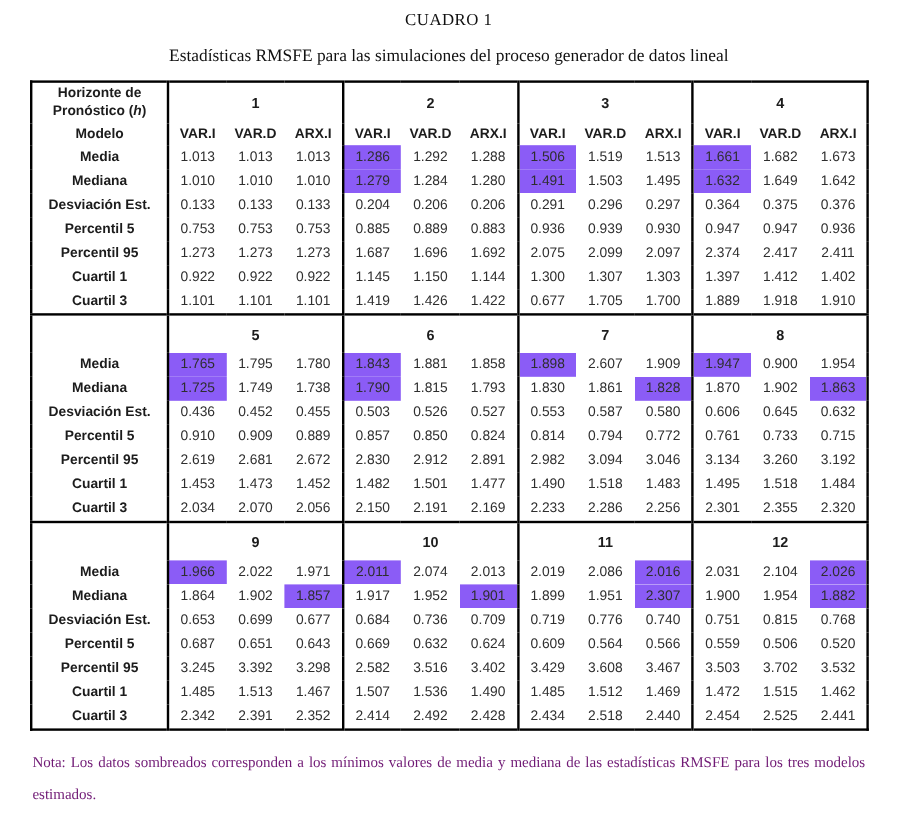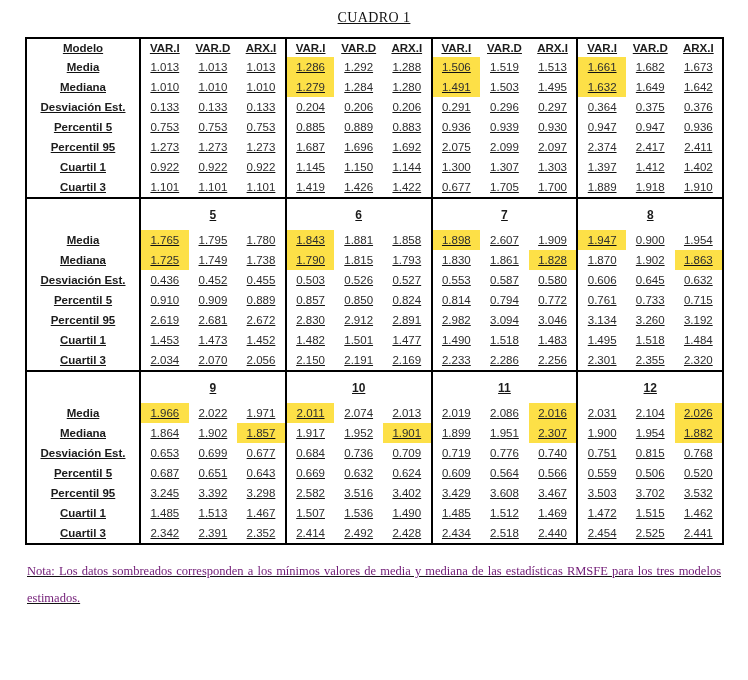--- a/index.html
+++ b/index.html
@@ -5,21 +5,21 @@
   html, body {
     margin: 0;
     padding: 0;
     width: 748px;
     height: 680px;
     background: #ffffff;
     font-family: "Liberation Serif", serif;
     color: #111;
     overflow: hidden;
   }
-  .page { width: 748px; height: 680px; text-decoration: underline; }
+  .page { width: 748px; height: 680px; }
   .title {
     text-align: center;
     font-size: 14px;
     padding-top: 10px;
     letter-spacing: 0.4px;
   }
   .subtitle {
     text-align: center;
     font-size: 14.5px;
     margin-top: 13px;
@@ -46,52 +46,63 @@
   td.label { font-weight: bold; color: #1c1c1c; }
   td.corner { line-height: 1.3; }
   td.ghead { font-weight: bold; font-size: 12px; color: #1c1c1c; }
   td.mhead { font-weight: bold; color: #1c1c1c; margin-top: 16px; }
   td.group-start { border-left: 2px solid #000; }
   tr.sec-head td { border-top: 2px solid #000; }
   tr.hrow1 td { height: 34px; }
   tr.tall td { height: 31px; }
   tr.hrow2 td { height: 18px; }
   tr.drow td { height: 20px; }
-  td.shaded { background: #fde047; }
+  td.shaded { background: #8b5cf6; }
   .note {
     margin: 13px 27px 0 27px;
     font-size: 12.5px;
     line-height: 2.15;
     text-align: justify;
     color: #701a75;
   }
 </style>
 </head>
 <body>
 
 <div class="page">
   <div class="title">CUADRO 1</div>
+  <div class="subtitle">Estadísticas RMSFE para las simulaciones del proceso generador de datos lineal</div>
 
   <table class="rmsfe">
     <colgroup>
       <col class="c-lab">
       <col class="c-val">
         <col class="c-val">
         <col class="c-val">
       <col class="c-val">
         <col class="c-val">
         <col class="c-val">
       <col class="c-val">
         <col class="c-val">
         <col class="c-val">
       <col class="c-val">
         <col class="c-val">
         <col class="c-val">
     </colgroup>
     <tbody id="table-body">
+        <tr class="hrow1">
+          <td class="label corner">
+            <div><span>Horizonte de</span></div>
+            <div><span>Pronóstico (</span><i>h</i><span>)</span></div>
+          </td>
+          <td class="ghead group-start" colspan="3">1</td>
+          <td class="ghead group-start" colspan="3">2</td>
+          <td class="ghead group-start" colspan="3">3</td>
+          <td class="ghead group-start" colspan="3">4</td>
+        </tr>
         <tr class="hrow2">
           <td class="label">Modelo</td>
           <td class="mhead group-start">VAR.I</td>
           <td class="mhead">VAR.D</td>
           <td class="mhead">ARX.I</td>
           <td class="mhead group-start">VAR.I</td>
           <td class="mhead">VAR.D</td>
           <td class="mhead">ARX.I</td>
           <td class="mhead group-start">VAR.I</td>
           <td class="mhead">VAR.D</td>

